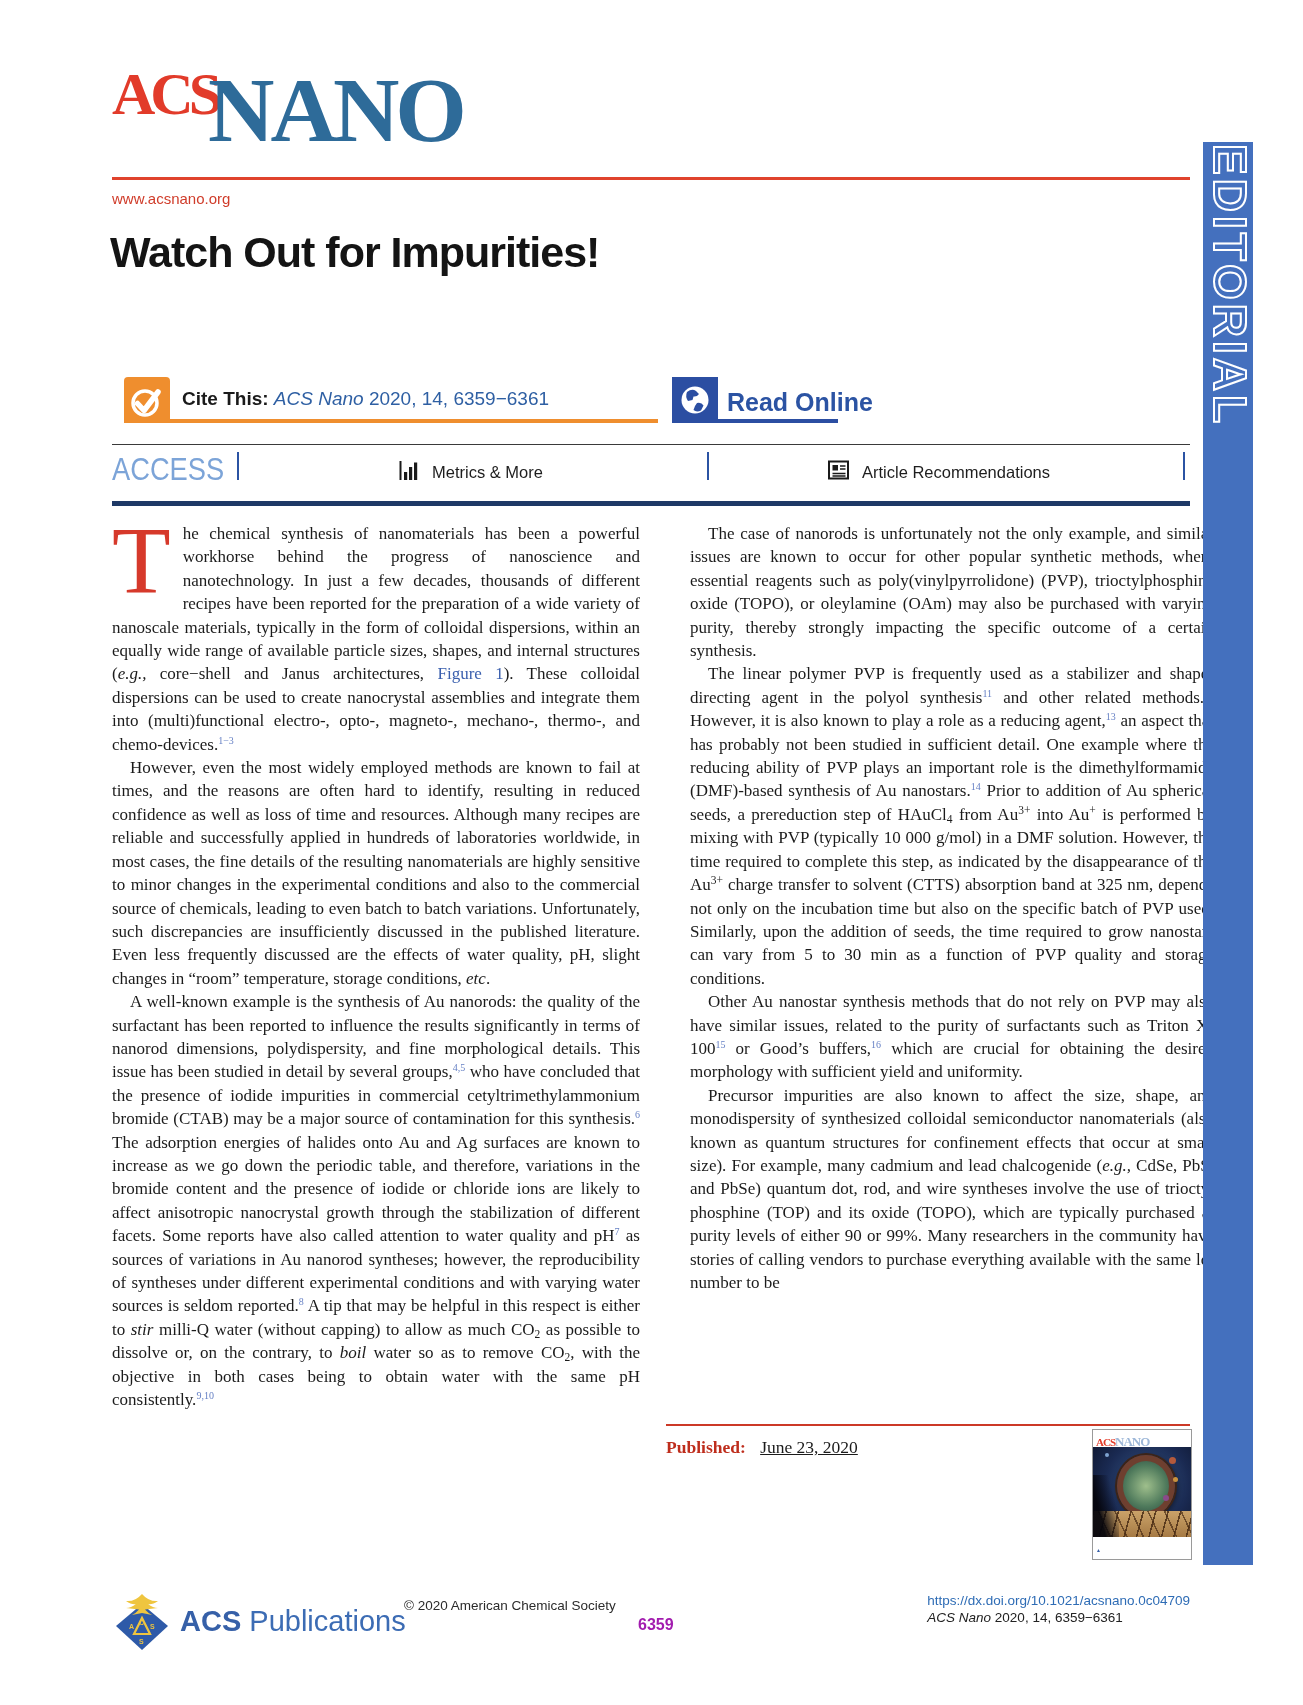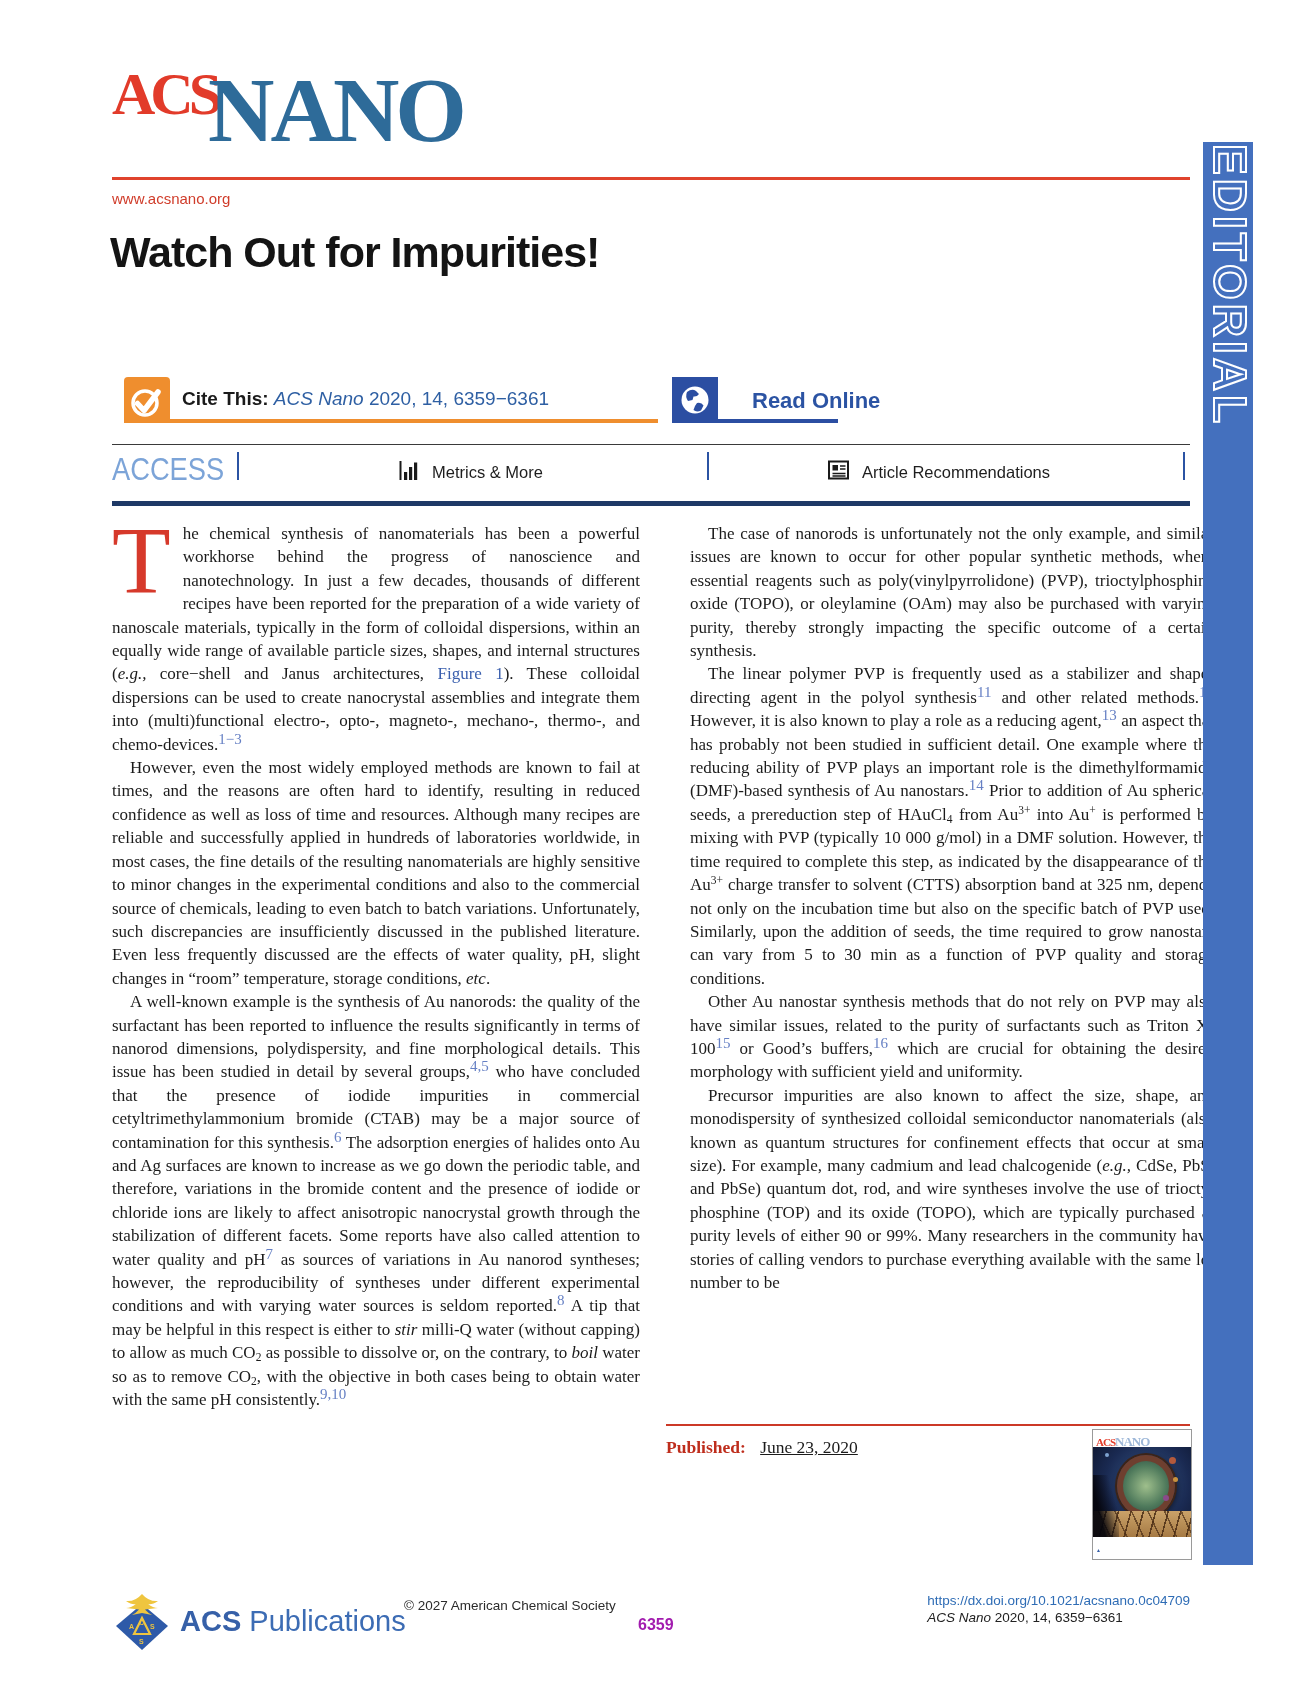--- a/index.html
+++ b/index.html
@@ -22,22 +22,22 @@
          line-height:53px;letter-spacing:-1px;color:#141414;}
 
   
   .cite-icon{position:absolute;left:124px;top:377px;}
   .cite-text{position:absolute;left:182px;top:388px;font-family:"Liberation Sans",sans-serif;
              font-size:19px;color:#1a1a1a;}
   .cite-text b{font-weight:700;}
   .cite-cit{color:#2E5FA3;}
   .cite-rule{position:absolute;left:124px;top:419px;width:534px;height:4px;background:#EF8E2E;}
   .read-icon{position:absolute;left:672px;top:377px;}
-  .read-text{position:absolute;left:752px;top:388px;font-family:"Liberation Sans",sans-serif;
-             font-weight:700;font-size:22px;color:#2B53A3;}
+  .read-text{position:absolute;left:727px;top:388px;font-family:"Liberation Sans",sans-serif;
+             font-weight:700;font-size:25px;color:#2B53A3;}
   .read-rule{position:absolute;left:718px;top:419px;width:120px;height:4px;background:#2B4EA2;}
 
   
   .access-topline{position:absolute;left:112px;top:444px;width:1078px;height:1px;background:#3a3a3a;}
   .access-label{position:absolute;left:112px;top:452px;font-family:"Liberation Sans",sans-serif;
                 font-size:31px;color:#7CA4D8;transform:scaleX(.88);transform-origin:left top;}
   .vdiv{position:absolute;top:452px;width:2px;height:28px;background:#2B53A3;}
   .acc-item-label{position:absolute;top:463px;font-family:"Liberation Sans",sans-serif;
                   font-size:16.5px;color:#1e1e1e;}
   .acc-icon{position:absolute;top:459px;}
@@ -45,21 +45,21 @@
 
   
   .col{position:absolute;top:522px;text-align:justify;font-size:17px;line-height:23.4px;}
   .col-left{left:112px;width:528px;}
   .col-right{left:690px;width:524px;}
   .col p{margin:0;}
   .col p.ind{text-indent:18px;}
   .dropcap{float:left;font-size:96px;line-height:74px;padding:2px 12px 0 0;color:#D6392B;
            font-family:"Liberation Serif",serif;}
   .i{font-style:italic;}
-  .ref{color:#6680C4;font-size:15px;position:relative;top:-6px;line-height:0;}
+  .ref{color:#6680C4;font-size:10px;position:relative;top:-6px;line-height:0;}
   .sup{font-size:11.5px;position:relative;top:-6px;line-height:0;}
   .sub{font-size:11.5px;position:relative;top:3px;line-height:0;}
   .lnk{color:#3A5FAE;}
 
   
   .pub-rule{position:absolute;left:666px;top:1424px;width:524px;height:2px;background:#CC3927;}
   .pub-line{position:absolute;left:666px;top:1437px;font-size:17.5px;}
   .pub-label{font-weight:700;color:#BE2D1C;}
   .pub-date{color:#1b1b1b;margin-left:10px;text-decoration:underline;}
 
@@ -208,20 +208,20 @@
     <path d="M30 2 q-7 8 -16 7 q6 4 10 3 q-5 4 -10 4 l13 1.5 q-3 3.5 -7 5.5 l10 -2 l10 2 q-4 -2 -7 -5.5 l13 -1.5 q-5 0 -10 -4 q4 1 10 -3 q-9 1 -16 -7z" fill="#EFC53F"></path>
     <polygon points="30,26 38,42 22,42" fill="none" stroke="#EFC53F" stroke-width="2.2"></polygon>
     <text x="17" y="37" font-family="Liberation Sans, sans-serif" font-size="7" font-weight="bold" fill="#EFC53F">A</text>
     <text x="27" y="33" font-family="Liberation Sans, sans-serif" font-size="7" font-weight="bold" fill="#EFC53F">C</text>
     <text x="38" y="37" font-family="Liberation Sans, sans-serif" font-size="7" font-weight="bold" fill="#EFC53F">S</text>
     <text x="27" y="52" font-family="Liberation Sans, sans-serif" font-size="7" font-weight="bold" fill="#EFC53F">S</text>
   </svg>
   <div class="foot-logo-text">
     <b>ACS</b><span> Publications</span>
   </div>
-  <div class="foot-copy">© 2027 American Chemical Society</div>
+  <div class="foot-copy">© 2020 American Chemical Society</div>
   <div class="foot-page">6359</div>
   <div class="foot-doi">
     <div class="doi-link">https://dx.doi.org/10.1021/acsnano.0c04709</div>
     <div class="doi-cit"><span class="i">ACS Nano</span><span> 2020, 14, 6359−6361</span></div>
   </div>
 
 </div>
 
 </body></html>

